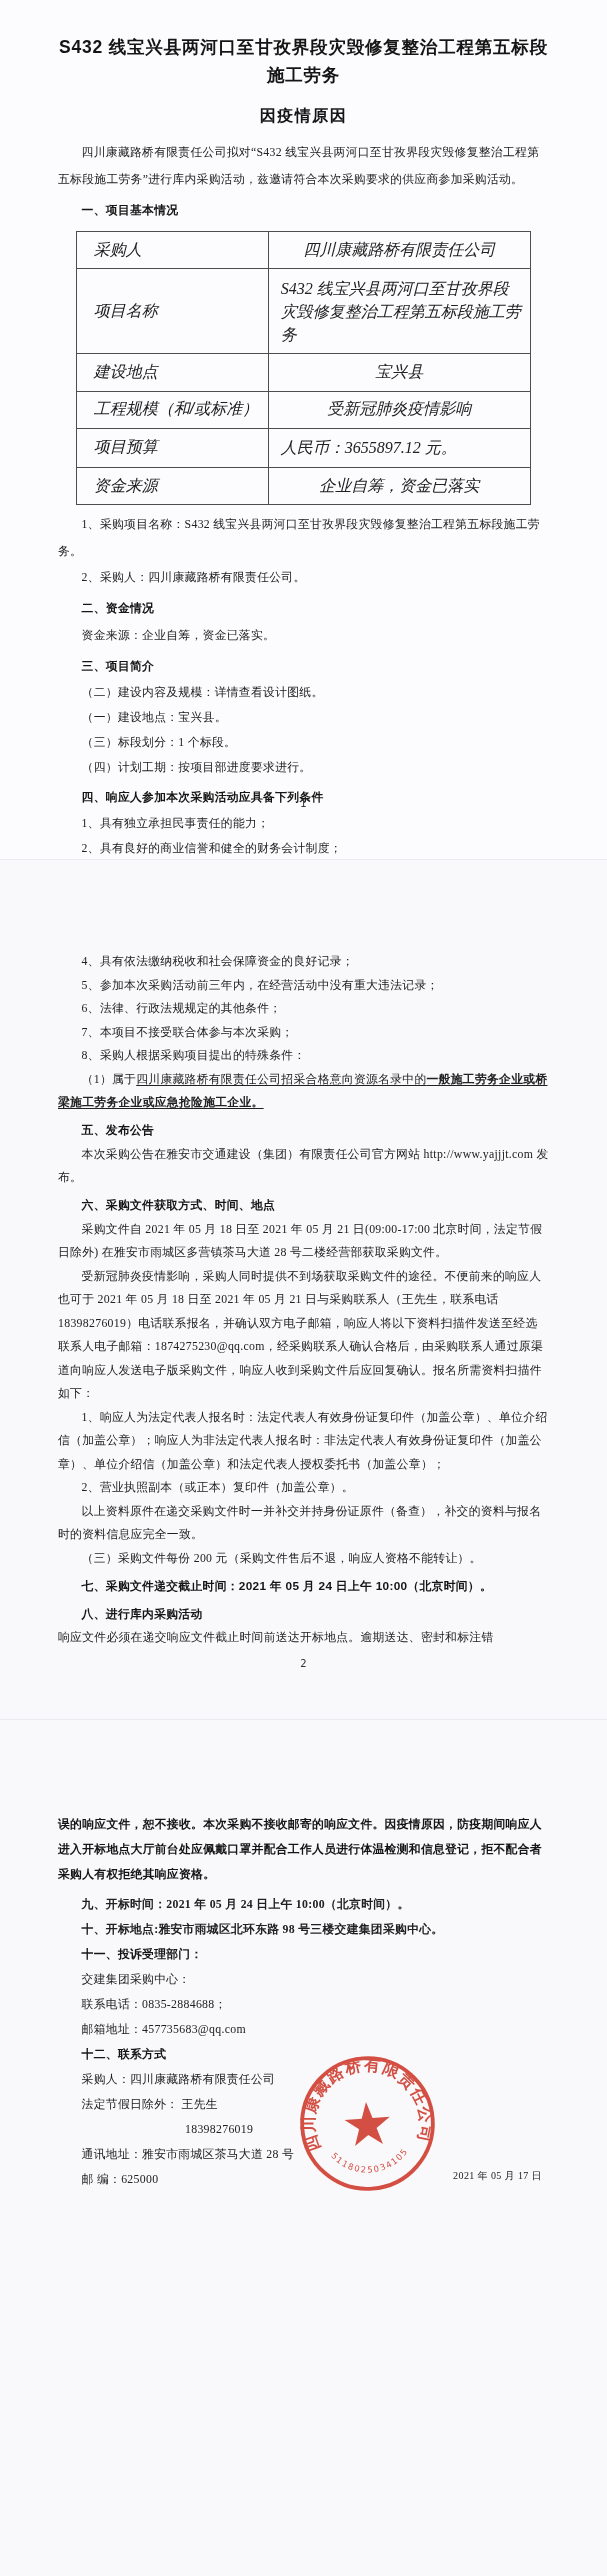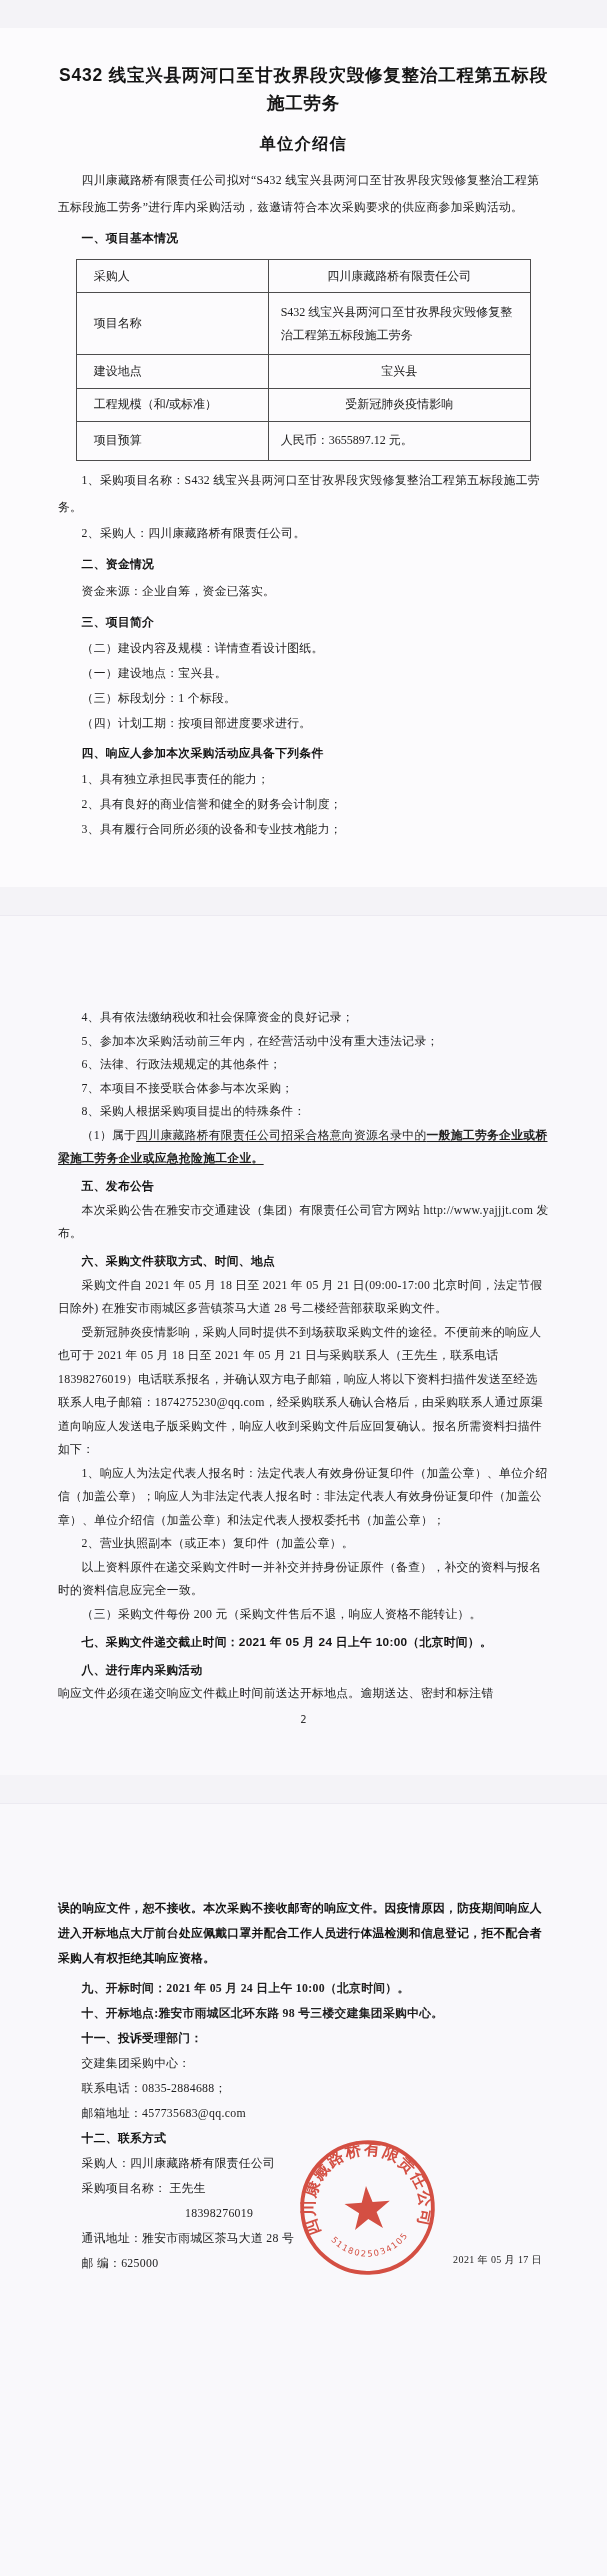--- a/index.html
+++ b/index.html
@@ -1,51 +1,51 @@
 <!DOCTYPE html>
 <html style="font-size:12px"><head>
 <meta charset="utf-8">
 <style>
   html,body{margin:0;padding:0;background:#f4f3f7;}
   body{width:607px;height:2576px;position:relative;font-family:"Liberation Serif","DejaVu Serif",serif;color:#212121;}
-  .page{width:607px;box-sizing:border-box;position:relative;overflow:hidden;padding:0 58px;margin-top:28px;}
+  .page{width:607px;box-sizing:border-box;position:relative;overflow:hidden;padding:0 58px;}
   .pg1{height:859px;background:#fcfbfd;padding-top:33px;}
   .pg2{height:860px;background:#f9f8fb;border-top:0.8px solid #eceaf1;padding-top:90px;}
   .pg3{height:1104px;background:#f9f8fb;border-top:0.8px solid #eceaf1;padding-top:92px;}
   p{margin:0;}
   .hei{font-family:"Liberation Sans","DejaVu Sans",sans-serif;font-weight:700;color:#151515;}
   .doc-title{font-size:17.5px;line-height:28px;text-align:center;letter-spacing:0.8px;margin:0 auto;max-width:493px;}
   .doc-subtitle{font-size:16px;text-align:center;margin-top:12px;line-height:29px;letter-spacing:1.5px;}
   .t{font-size:11.8px;letter-spacing:0.3px;}
   .pg1 .t{line-height:26.6px;}
   .pg2 .t{line-height:23.5px;}
   .pg3 .t{line-height:23.5px;}
   .line{display:block;}
   .pg1 .line{line-height:25px;}
   .pg3 .line{line-height:25px;}
   .ind{text-indent:2em;}
   .mt{margin-top:4.6px;}
   .b{font-weight:700;}
   .u{text-decoration:underline;text-underline-offset:2.3px;}
   table.info{border-collapse:collapse;margin:7.6px auto 6px auto;width:455px;}
-  table.info td{border:1.2px solid #4d4d4d;font-size:12px;vertical-align:middle;}
+  table.info td{border:1.2px solid #4d4d4d;font-size:16px;vertical-align:middle;font-style:italic;}
   td.lbl{width:168px;padding:7.6px 6px 7.6px 16.7px;font-family:"Liberation Sans","DejaVu Sans",sans-serif;color:#1c1c1c;}
   td.val{text-align:center;padding:7.6px 9px;}
   td.val.left{text-align:left;padding-left:12px;line-height:23px;}
   .pagenum{position:absolute;left:0;right:0;bottom:50px;text-align:center;font-size:10px;color:#333;font-family:"DejaVu Sans",sans-serif;}
   .seal{position:absolute;left:296px;top:332px;width:143px;height:143px;transform:rotate(-4deg);opacity:0.88;}
   .sign-date{position:absolute;right:65px;top:449px;font-size:10px;letter-spacing:0.4px;}
   .phone-line{margin-left:127px;}
 </style>
 </head>
 <body>
 
 <div class="page pg1">
   <div class="doc-title hei">S432 线宝兴县两河口至甘孜界段灾毁修复整治工程第五标段施工劳务</div>
-  <div class="doc-subtitle hei">单位介绍信</div>
+  <div class="doc-subtitle hei">因疫情原因</div>
 
   <p class="t ind" style="margin-top:9px;">四川康藏路桥有限责任公司拟对“S432 线宝兴县两河口至甘孜界段灾毁修复整治工程第五标段施工劳务”进行库内采购活动，兹邀请符合本次采购要求的供应商参加采购活动。</p>
 
   <p class="t ind hei mt">一、项目基本情况</p>
 
   <table class="info">
     <tbody>
         <tr>
       <td class="lbl">采购人</td>
       <td class="val">四川康藏路桥有限责任公司</td>
@@ -58,20 +58,24 @@
       <td class="lbl">建设地点</td>
       <td class="val">宝兴县</td>
     </tr>
     <tr>
       <td class="lbl">工程规模（和/或标准）</td>
       <td class="val">受新冠肺炎疫情影响</td>
     </tr>
     <tr>
       <td class="lbl">项目预算</td>
       <td class="val left">人民币：3655897.12 元。</td>
+    </tr>
+    <tr>
+      <td class="lbl">资金来源</td>
+      <td class="val">企业自筹，资金已落实</td>
     </tr>
   </tbody>
     </table>
 
   <p class="t ind">1、采购项目名称：S432 线宝兴县两河口至甘孜界段灾毁修复整治工程第五标段施工劳务。</p>
   <p class="t ind">2、采购人：四川康藏路桥有限责任公司。</p>
 
   <p class="t ind hei mt">二、资金情况</p>
   <p class="t ind">资金来源：企业自筹，资金已落实。</p>
 
@@ -123,21 +127,21 @@
   <span class="t ind line b mt">九、开标时间：2021 年 05 月 24 日上午 10:00（北京时间）。</span>
   <span class="t ind line b">十、开标地点:雅安市雨城区北环东路 98 号三楼交建集团采购中心。</span>
 
   <span class="t ind line hei">十一、投诉受理部门：</span>
   <span class="t ind line">交建集团采购中心：</span>
   <span class="t ind line">联系电话：0835-2884688；</span>
   <span class="t ind line">邮箱地址：457735683@qq.com</span>
 
   <span class="t ind line hei">十二、联系方式</span>
   <span class="t ind line">采购人：四川康藏路桥有限责任公司</span>
-  <span class="t ind line">采购项目名称： 王先生</span>
+  <span class="t ind line">法定节假日除外： 王先生</span>
   <span class="t line phone-line">18398276019</span>
   <span class="t ind line">通讯地址：雅安市雨城区茶马大道 28 号</span>
   <span class="t ind line">邮 编：625000</span>
 
   <svg class="seal" viewBox="0 0 186 186" aria-hidden="true">
     <circle cx="93" cy="93" r="85" fill="none" stroke="#cf382a" stroke-width="5"></circle>
     <defs>
       <path id="sealTopArc" d="M 40 137 A 69 69 0 1 1 146 137" fill="none"></path>
       <path id="sealBottomArc" d="M 36 122 A 64 64 0 0 0 150 122" fill="none"></path>
     </defs>

